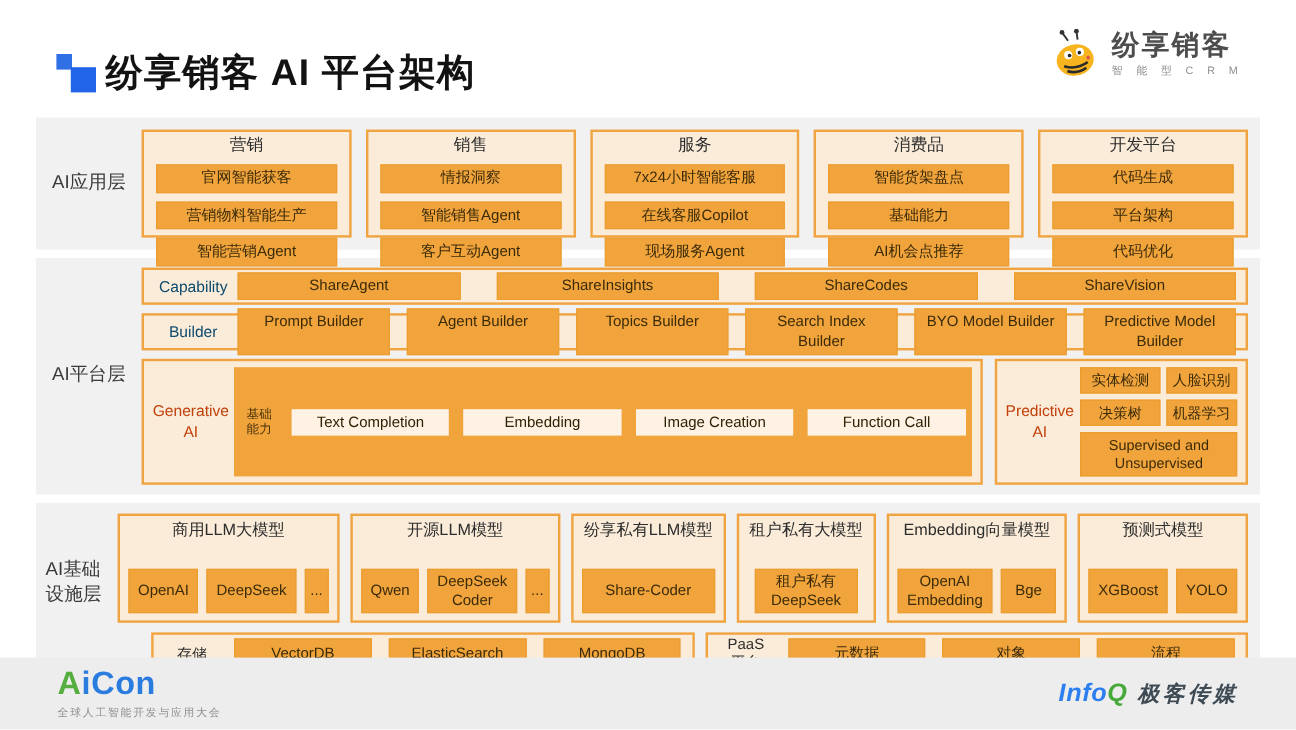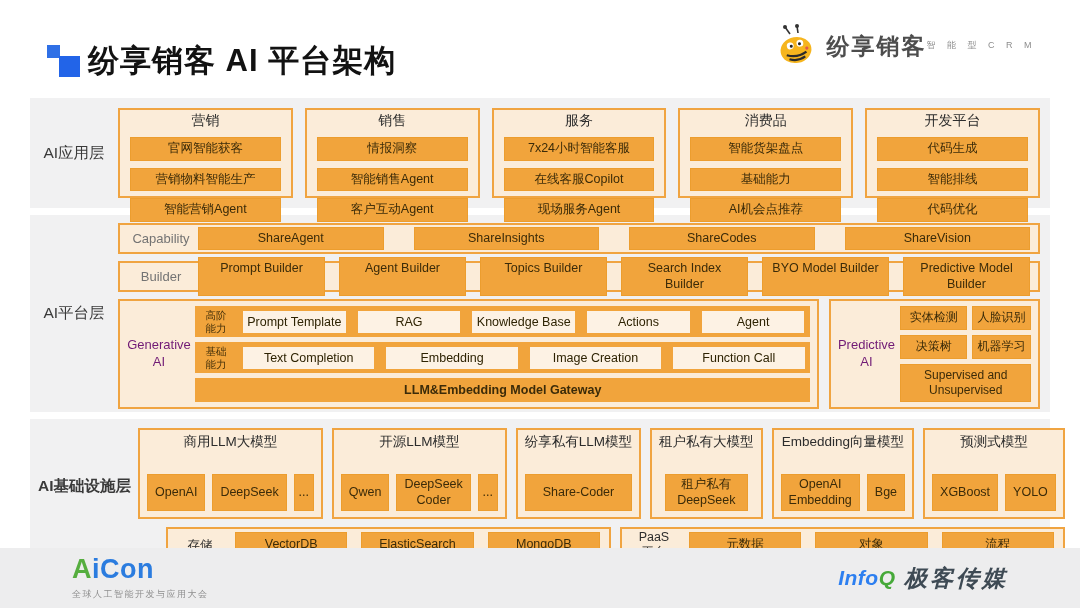--- a/index.html
+++ b/index.html
@@ -10,46 +10,46 @@
     position:relative;
     overflow:hidden;
     color:#222;
   }
   
   .header { height:98px; position:relative; }
   .sq-small { position:absolute; left:47px; top:45px; width:13px; height:13px; background:#2f70e6; }
   .sq-big   { position:absolute; left:59px; top:56px; width:21px; height:21px; background:#2264e8; }
   .page-title { position:absolute; left:88px; top:40px; font-size:31px; font-weight:bold; color:#121212; letter-spacing:1px; }
   .brand { position:absolute; right:44px; top:24px; display:flex; align-items:center; gap:7px; }
-  .brand-text { display:flex; flex-direction:row; }
+  .brand-text { display:flex; flex-direction:column; }
   .brand-name { font-size:23px; font-weight:bold; color:#4d4d4d; letter-spacing:2px; line-height:1; }
   .brand-sub  { font-size:9px; color:#8d8d8d; letter-spacing:4.5px; margin-top:4px; }
   
   .band { margin-left:30px; width:1020px; background:#f1f1f2; display:flex; }
   .band-label { width:88px; flex-shrink:0; display:flex; align-items:center; justify-content:center; font-size:15.5px; color:#3a3a3a; line-height:1.35; }
-  .band-label.left { justify-content:flex-start; padding-left:8px; width:108px;font-weight:bold; }
+  .band-label.left { justify-content:flex-start; padding-left:8px; width:68px; }
   .btn { background:#f1a43c; border:1px solid #ec9d2e; color:#3b2b09; font-size:12.5px; text-align:center; padding:3px 4px; line-height:1.25; }
   .cream { background:#fbecd9; border:2px solid #f0a441; }
   
   .band1 { height:110px; padding:10px 10px 10px 0; }
   .band1-content { flex:1; display:flex; gap:12px; }
   .app-col { flex:1; padding:2px 10px 8px; display:flex; flex-direction:column; gap:7px; }
   .col-title { text-align:center; font-size:14px; color:#2d2d2d; }
   
   .band2 { height:197px; margin-top:7px; padding:8px 10px 8px 0; }
   .band2-content { flex:1; display:flex; flex-direction:column; gap:7px; }
   .hrow { height:31px; display:flex; align-items:center; padding:2px 8px; }
-  .hrow-label { width:66px; flex-shrink:0; font-size:13px; color:#737373; text-align:center; }
+  .hrow-label { width:66px; flex-shrink:0; font-size:13px; color:#0c4a6e; text-align:center; }
   .hrow-items { flex:1; display:flex; margin-left:4px; }
   .hrow-items .btn { flex:1; padding:3px 9px; }
   .cap-items { gap:30px; }
   .build-items { gap:14px; }
   .main-row { flex:1; display:flex; gap:10px; }
   .gen-box { flex:3.55; display:flex; padding:5px 7px; gap:4px; }
-  .side-label { width:64px; flex-shrink:0; display:flex; align-items:center; justify-content:center; text-align:center; font-size:13px; color:#701a75; line-height:1.3; }
+  .side-label { width:64px; flex-shrink:0; display:flex; align-items:center; justify-content:center; text-align:center; font-size:13px; color:#c2410c; line-height:1.3; }
   .gen-col { flex:1; display:flex; flex-direction:column; gap:5px; }
   .ab-band { flex:1; background:#f1a43c; display:flex; align-items:center; padding:3px 6px; gap:12px; }
   .ab-label { width:30px; flex-shrink:0; font-size:10.5px; color:#47320a; line-height:1.2; text-align:center; }
   .ab-item { flex:1; background:#fdf2e4; text-align:center; font-size:12.5px; color:#2e2303; padding:4px 2px; }
   .gateway { background:#f1a43c; text-align:center; font-size:12.5px; font-weight:bold; color:#3b2b09; padding:5px 0; }
   .pred-box { flex:1; display:flex; padding:5px 7px; gap:6px; }
   .pred-label { width:56px; }
   .pred-grid { flex:1; display:grid; grid-template-columns:1.12fr 1fr; gap:5px; }
   .pred-grid .btn { display:flex; align-items:center; justify-content:center; font-size:12px; padding:2px; }
   .pred-wide { grid-column:1 / 3; }
@@ -61,30 +61,30 @@
   .mg-title { text-align:center; font-size:13.5px; color:#2d2d2d; padding:2px 0 3px; white-space:nowrap; }
   .mg-items { flex:1; display:flex; gap:7px; align-items:stretch; justify-content:center; }
   .mg-items .btn { display:flex; align-items:center; justify-content:center; padding:2px 7px; }
   .dots { flex:0 0 20px !important; padding:2px 2px !important; }
   .inf-row { height:36px; display:flex; gap:9px;padding-left:28px; }
   .inf-box { flex:1; display:flex; align-items:center; gap:12px; padding:2px 9px; }
   .inf-label { width:46px; flex-shrink:0; text-align:center; font-size:12.5px; color:#2d2d2d; line-height:1.2; }
   .inf-items { flex:1; display:flex; gap:14px; }
   .inf-items .btn { flex:1; padding:4px 0; }
   
-  .footer { position:absolute; left:0; bottom:0; width:1080px; height:60px; background:#ededee; display:flex; align-items:center; justify-content:space-between; padding:0 72px; }
+  .footer { position:absolute; left:0; bottom:0; width:1080px; height:60px; background:#ededee; display:flex; align-items:center; justify-content:space-between; padding:0 48px; }
   .aicon { display:flex; flex-direction:column; }
   .aicon-text { font-size:27px; font-weight:bold; line-height:1; letter-spacing:0.5px; }
   .aicon-a { color:#56ae3f; }
   .aicon-rest { color:#2b7cdf; }
   .aicon-tagline { font-size:9px; color:#8f8f8f; letter-spacing:1.5px; margin-top:5px; }
   .infoq { display:flex; align-items:center;font-style:italic; }
   .infoq-info { font-size:21px; font-weight:bold; color:#2d7ff0; letter-spacing:0.5px; }
   .infoq-q { font-size:21px; font-weight:bold; color:#46a939; }
-  .infoq-media { font-size:23px; font-weight:bold; color:#3e4a54; letter-spacing:3px; margin-left:9px; }
+  .infoq-media { font-size:18px; font-weight:bold; color:#3e4a54; letter-spacing:3px; margin-left:9px; }
 </style>
 </head>
 <body>
 
 <div class="header">
   <div class="sq-small"></div>
   <div class="sq-big"></div>
   <div class="page-title">纷享销客 AI 平台架构</div>
   <div class="brand">
     <svg width="46" height="44" viewBox="0 0 46 44">
@@ -138,21 +138,21 @@
     <div class="app-col cream">
       <div class="col-title">消费品</div>
       <div class="btn">智能货架盘点</div>
       <div class="btn">基础能力</div>
       <div class="btn">AI机会点推荐</div>
     </div>
 
     <div class="app-col cream">
       <div class="col-title">开发平台</div>
       <div class="btn">代码生成</div>
-      <div class="btn">智能排线</div>
+      <div class="btn">平台架构</div>
       <div class="btn">代码优化</div>
     </div>
 
   </div>
 </div>
 
 <div class="band band2">
   <div class="band-label">AI平台层</div>
   <div class="band2-content">
 
@@ -177,35 +177,26 @@
         <div class="btn">Predictive Model Builder</div>
       </div>
     </div>
 
     <div class="main-row">
 
       <div class="gen-box cream">
         <div class="side-label">Generative AI</div>
         <div class="gen-col">
           <div class="ab-band">
-            <div class="ab-label">高阶能力</div>
-            <div class="ab-item">Prompt Template</div>
-            <div class="ab-item">RAG</div>
-            <div class="ab-item">Knowledge Base</div>
-            <div class="ab-item">Actions</div>
-            <div class="ab-item">Agent</div>
-          </div>
-          <div class="ab-band">
             <div class="ab-label">基础能力</div>
             <div class="ab-item">Text Completion</div>
             <div class="ab-item">Embedding</div>
             <div class="ab-item">Image Creation</div>
             <div class="ab-item">Function Call</div>
           </div>
-          <div class="gateway">LLM&amp;Embedding Model Gateway</div>
         </div>
       </div>
 
       <div class="pred-box cream">
         <div class="side-label pred-label">Predictive AI</div>
         <div class="pred-grid">
           <div class="btn">实体检测</div>
           <div class="btn">人脸识别</div>
           <div class="btn">决策树</div>
           <div class="btn">机器学习</div>

